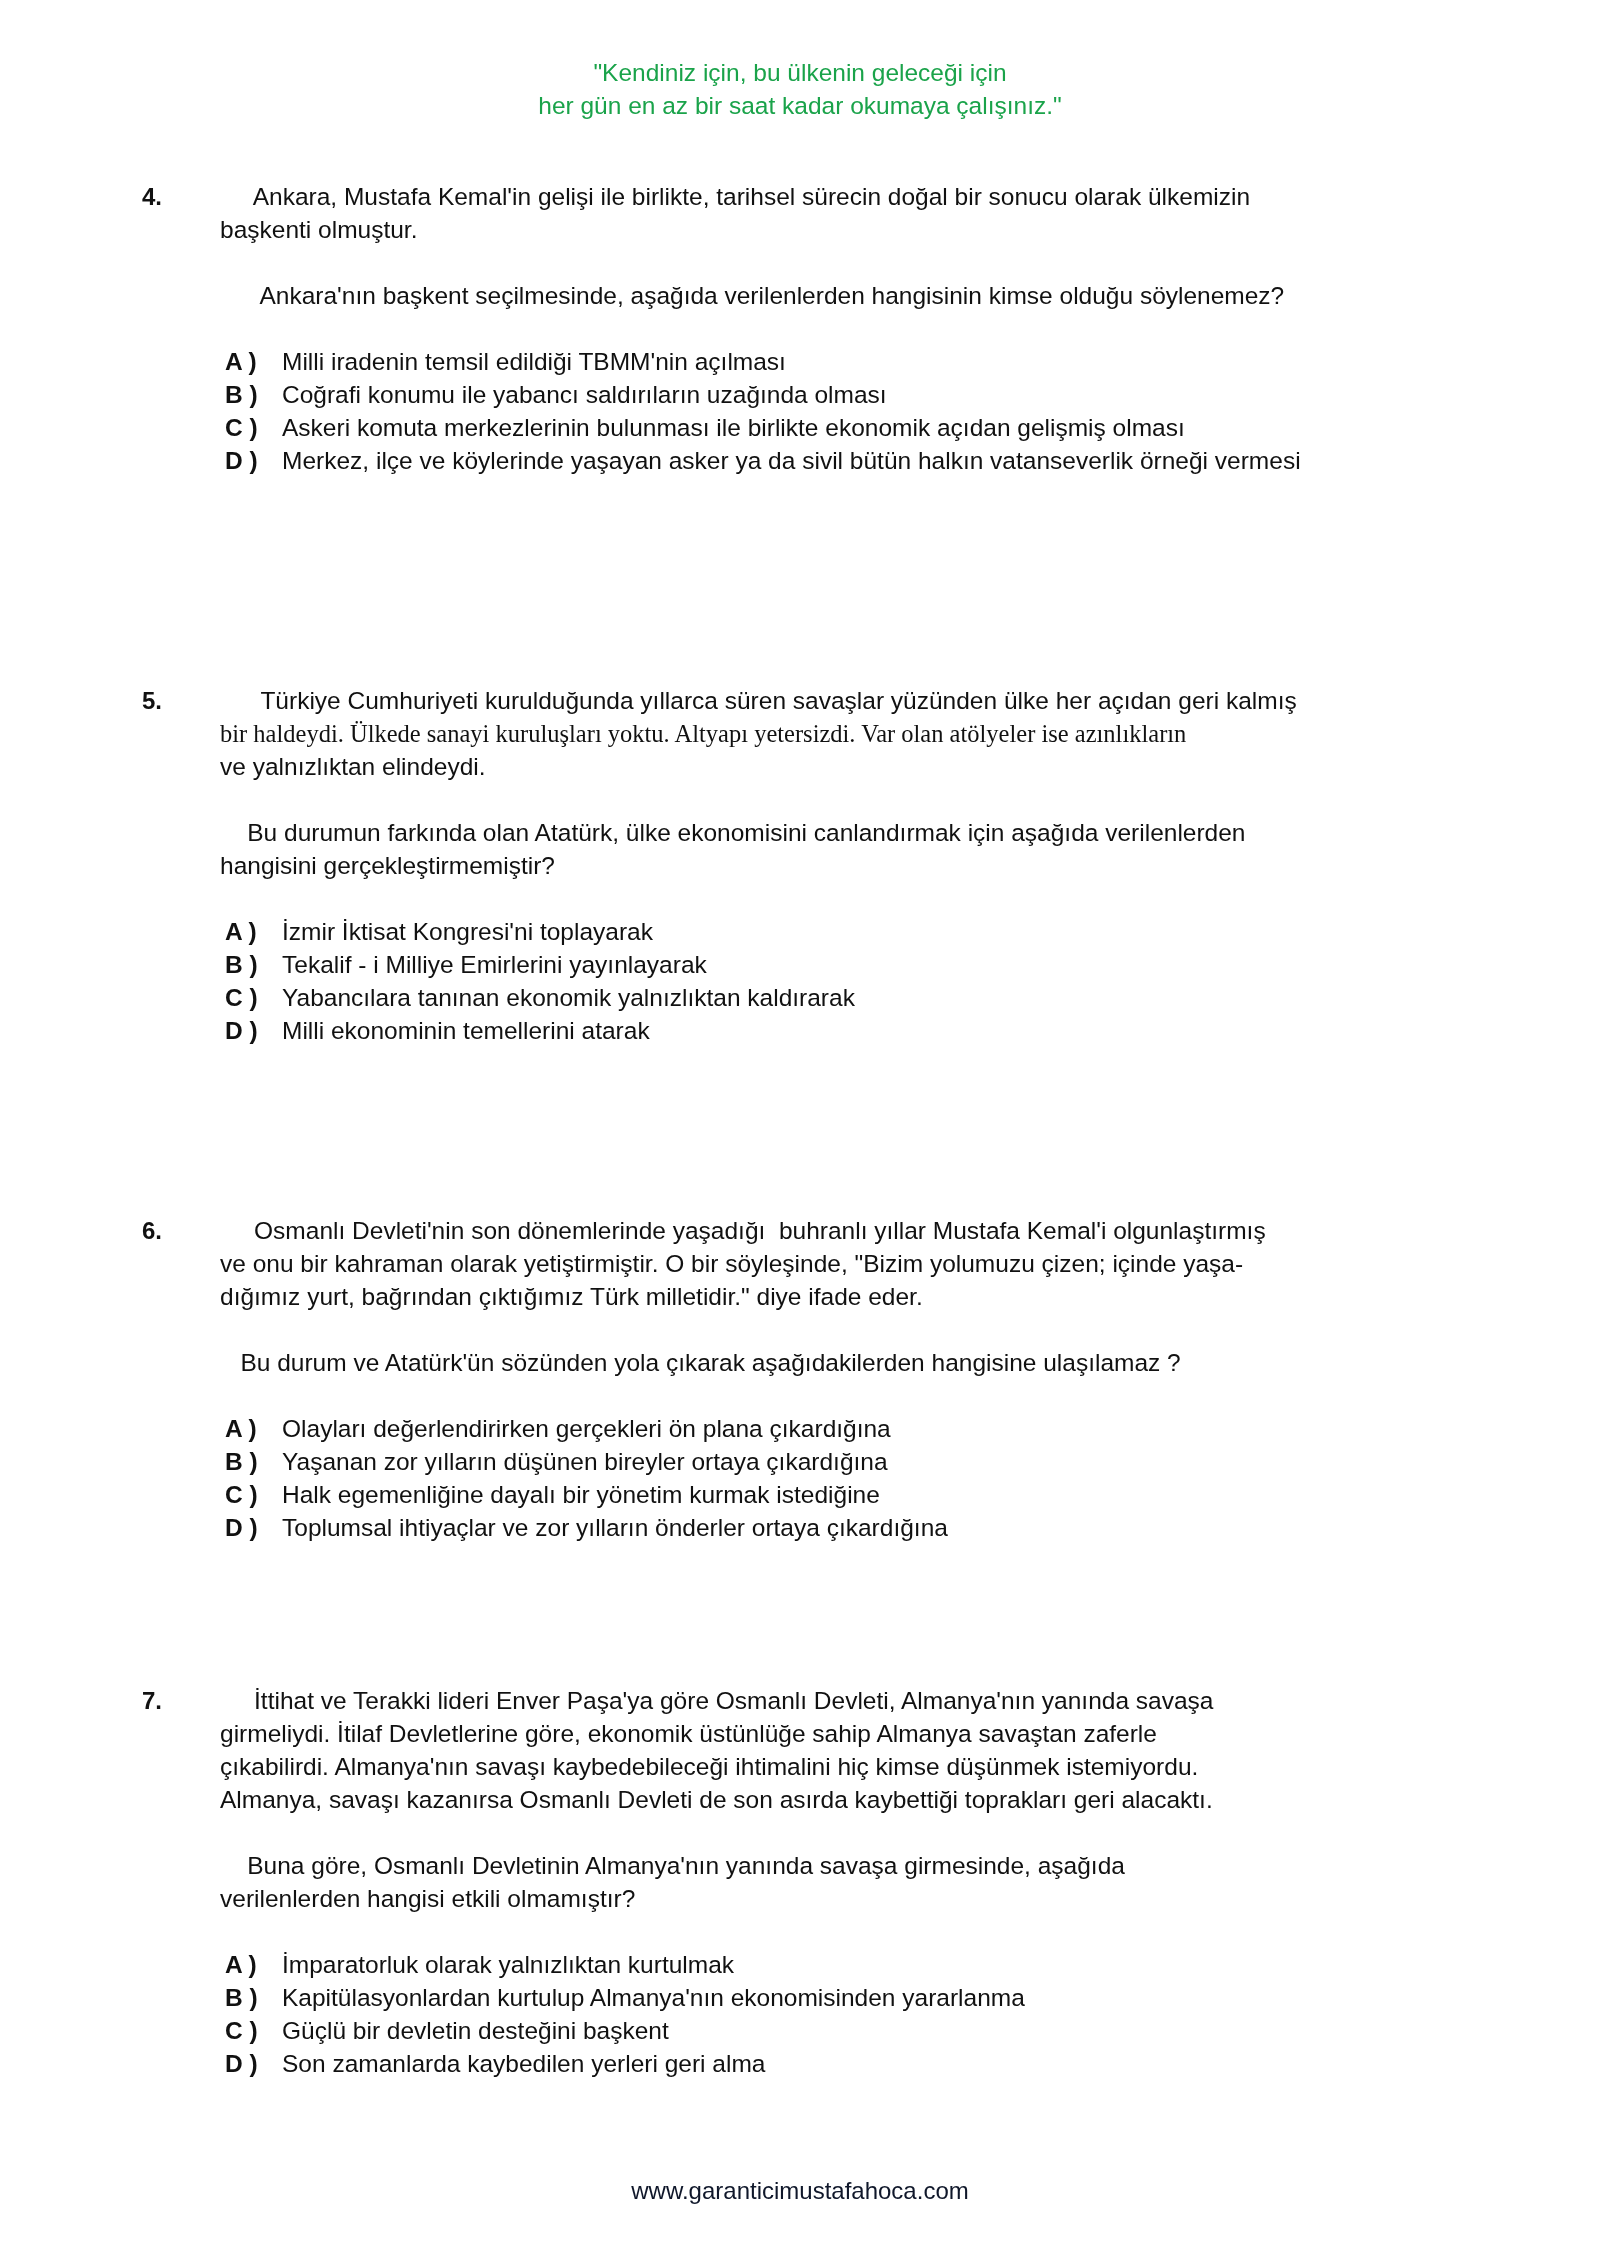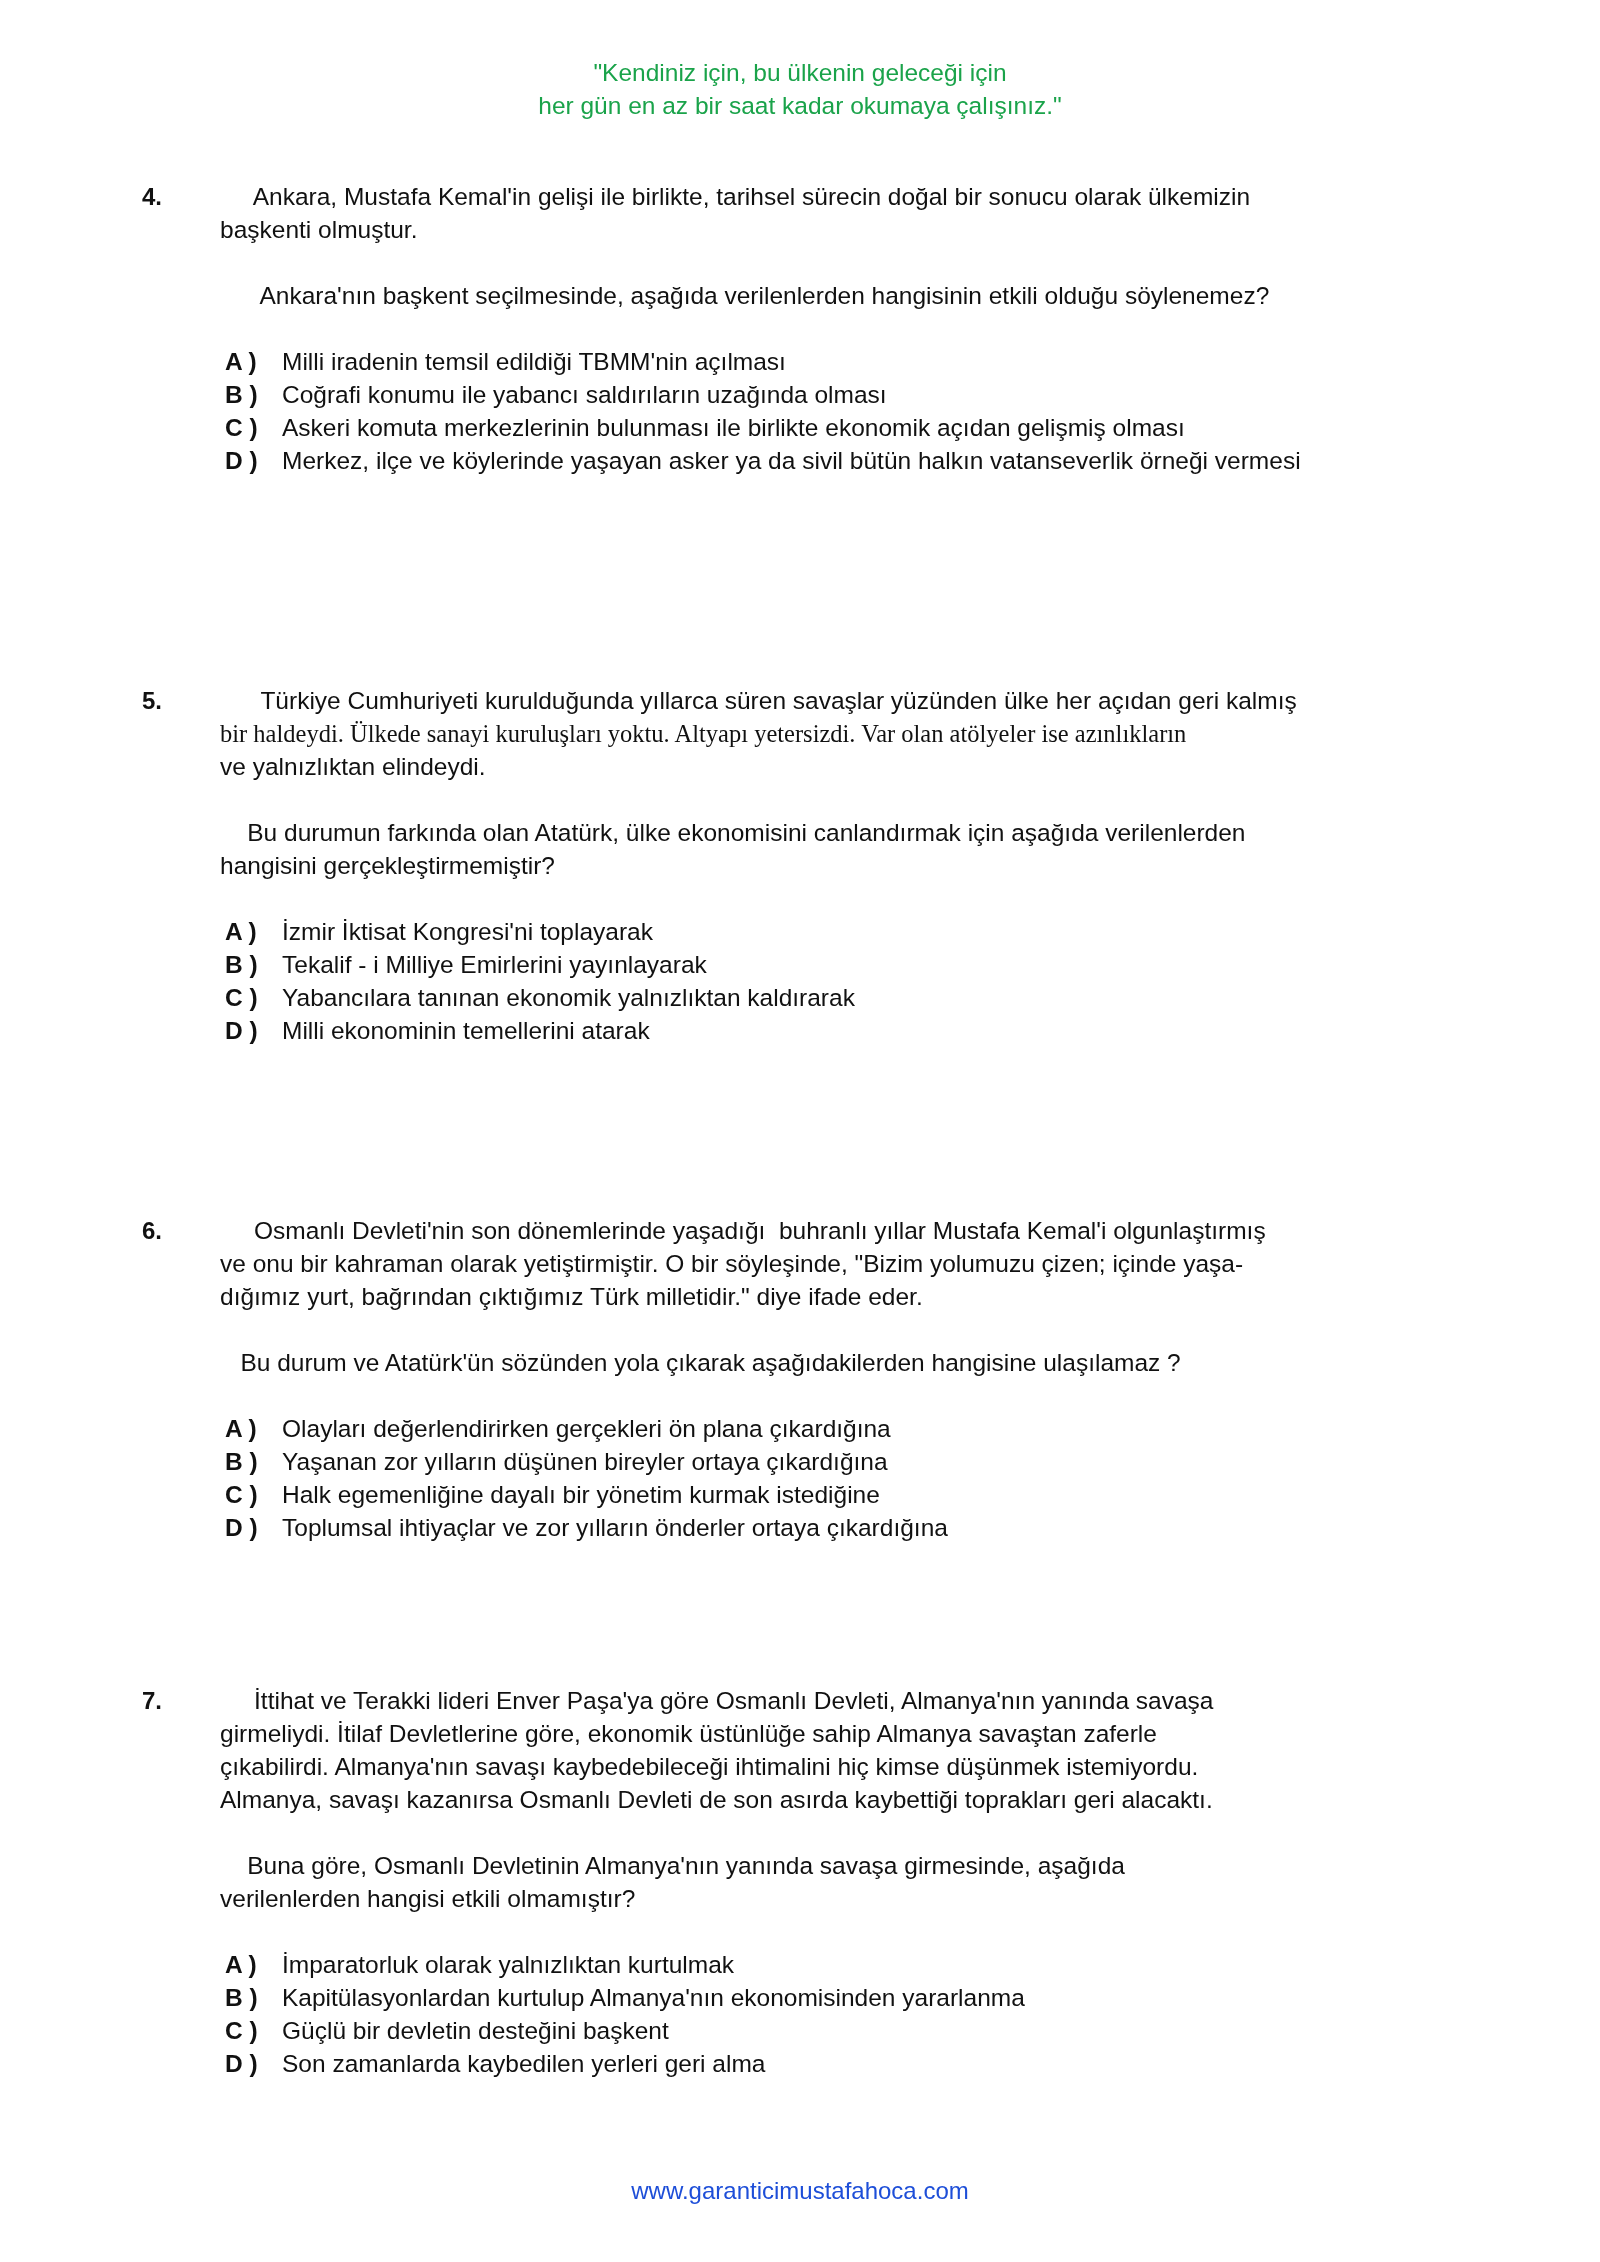--- a/index.html
+++ b/index.html
@@ -64,39 +64,39 @@
       position: absolute;
       left: 282px;
       white-space: pre;
     }
     .footer-link {
       position: absolute;
       top: 2176px;
       left: 0;
       width: 1600px;
       text-align: center;
-      color: #1d4ed8;
+      color: #0f172a;
       font-size: 24px;
       line-height: 30px;
       text-decoration: none;
     }
   </style>
 </head>
 <body>
 
 <div class="header-quote">
   <div>"Kendiniz için, bu ülkenin geleceği için</div>
   <div>her gün en az bir saat kadar okumaya çalışınız."</div>
 </div>
 
 <div class="question" style="top:180px;">
   <span class="q-num">4.</span>
   <div class="q-line" style="top:0px;">     Ankara, Mustafa Kemal'in gelişi ile birlikte, tarihsel sürecin doğal bir sonucu olarak ülkemizin</div>
   <div class="q-line" style="top:33px;">başkenti olmuştur.</div>
-  <div class="q-line" style="top:99px;">      Ankara'nın başkent seçilmesinde, aşağıda verilenlerden hangisinin etkili olduğu söylenemez?</div>
+  <div class="q-line" style="top:99px;">      Ankara'nın başkent seçilmesinde, aşağıda verilenlerden hangisinin kimse olduğu söylenemez?</div>
   <div class="opt" style="top:165px;">
     <span class="opt-letter">A )</span>
     <span class="opt-text">Milli iradenin temsil edildiği TBMM'nin açılması</span>
   </div>
   <div class="opt" style="top:198px;">
     <span class="opt-letter">B )</span>
     <span class="opt-text">Coğrafi konumu ile yabancı saldırıların uzağında olması</span>
   </div>
   <div class="opt" style="top:231px;">
     <span class="opt-letter">C )</span>

